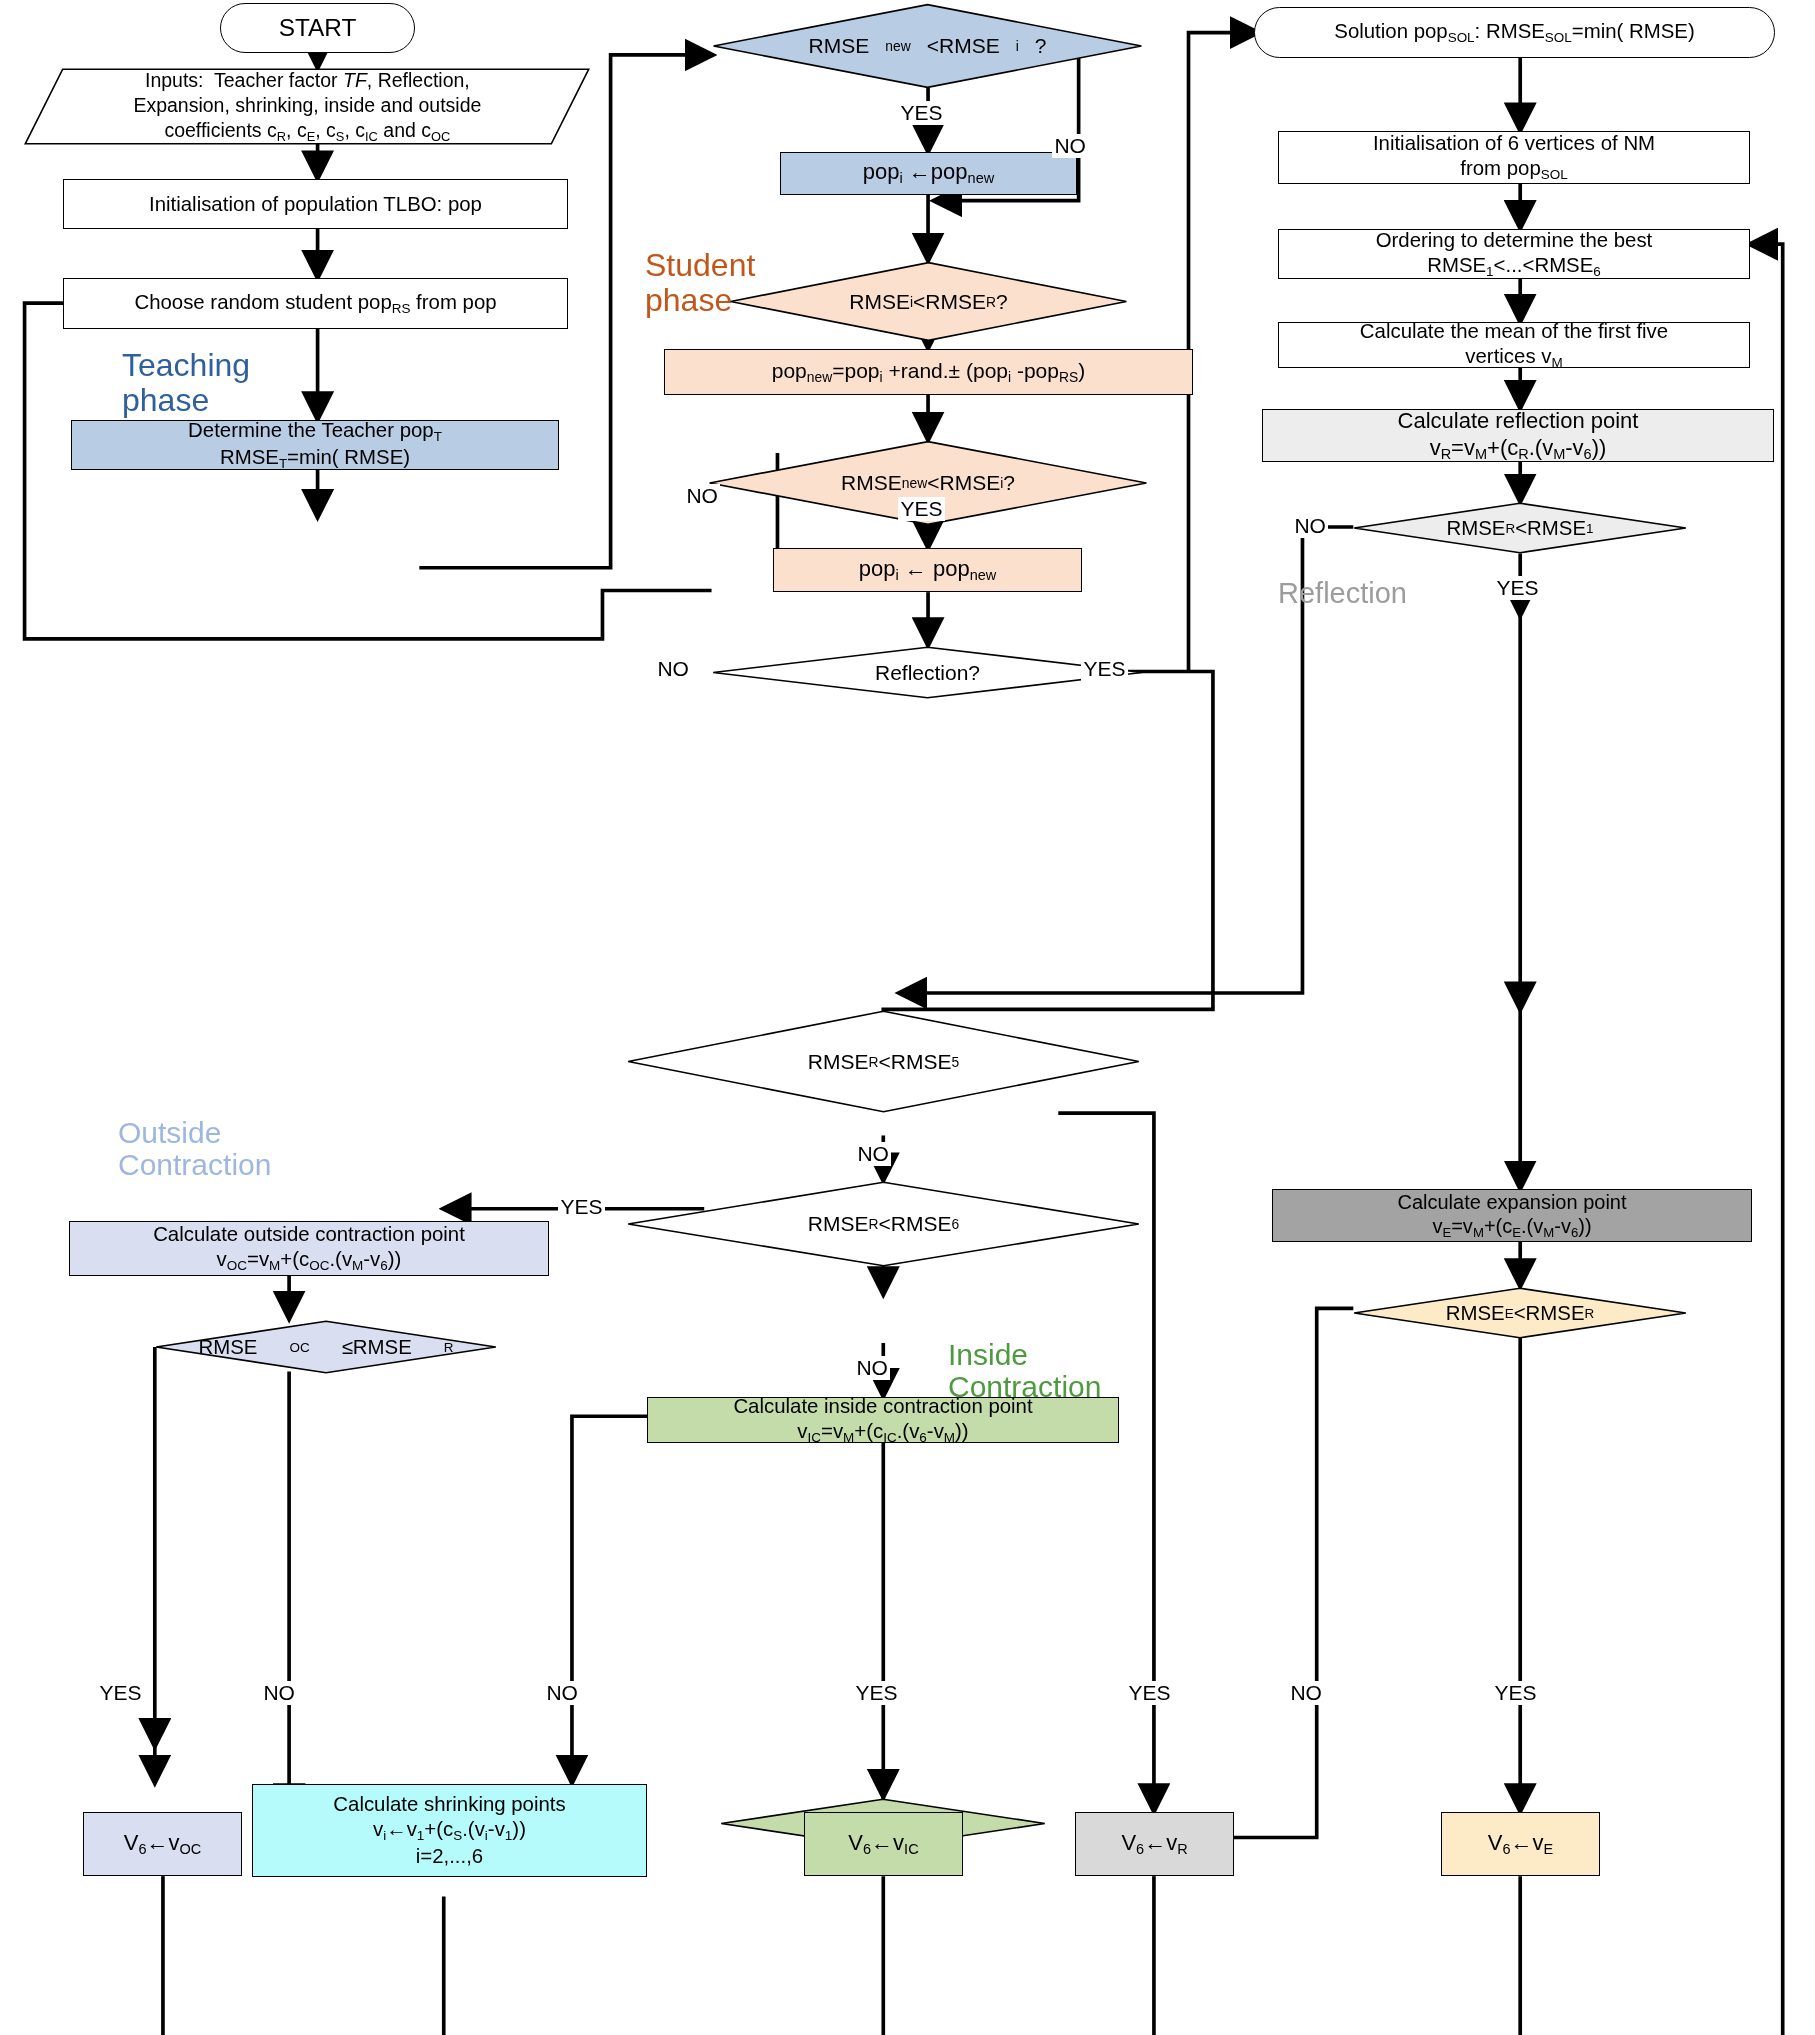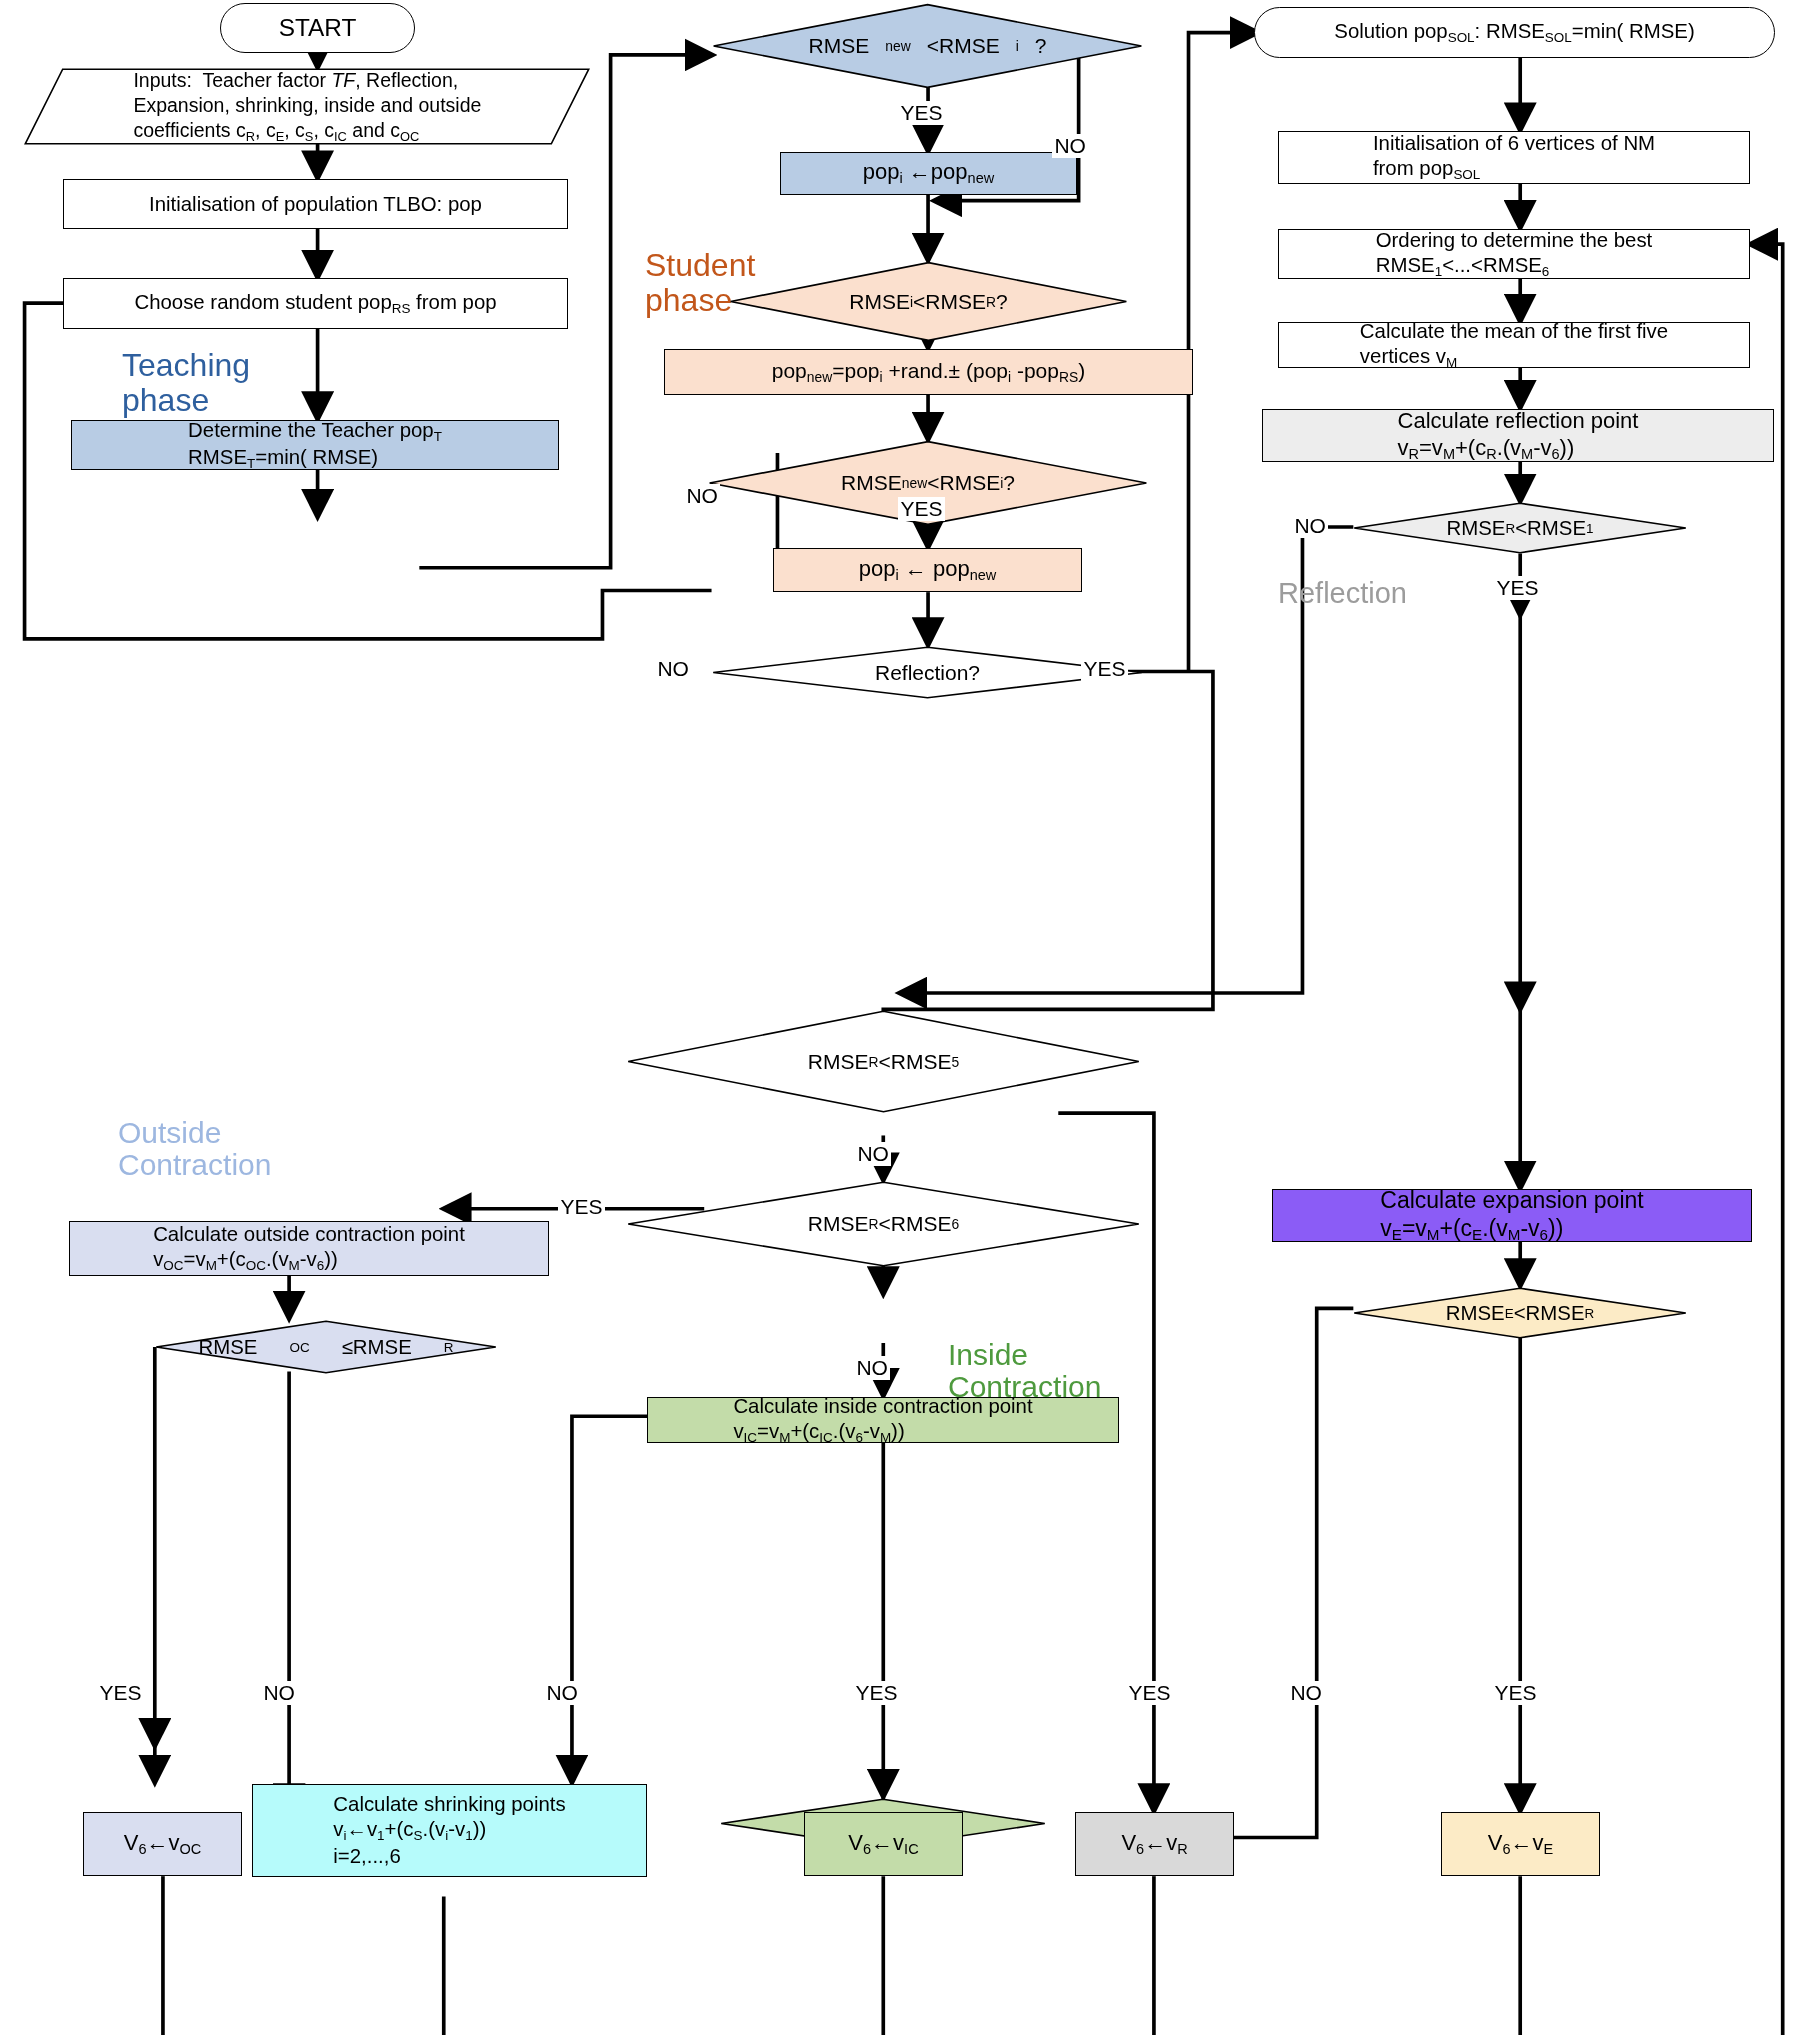--- a/index.html
+++ b/index.html
@@ -1,18 +1,18 @@
 <!DOCTYPE html>
 <html style="font-size:6.5px"><head>
 <meta charset="utf-8">
 <style>
   html,body{margin:0;padding:0;background:#ffffff;}
   body{font-family:"Liberation Sans", sans-serif;}
   #canvas{position:relative;width:1815px;height:2299px;background:#fff;overflow:hidden;}
-  .node{position:absolute;box-sizing:border-box;display:flex;align-items:center;justify-content:center;text-align:left;color:#000;line-height:1.22;}
+  .node{position:absolute;box-sizing:border-box;display:flex;align-items:center;justify-content:center;text-align:center;color:#000;line-height:1.22;}
   .rect{border:1.2px solid #000;}
   .term{border:1.2px solid #000;border-radius:37px;}
   .node .txt{padding:1.6px 4.1px;}
   sub{font-size:0.66em;vertical-align:-0.28em;}
   .lbl{position:absolute;color:#000;background:#fff;padding:0 2.4px;white-space:nowrap;}
   .phase{position:absolute;white-space:nowrap;font-weight:400;line-height:1.08;}
   svg.wires{position:absolute;left:0;top:0;width:1815px;height:2299px;pointer-events:none;}
   .dia{position:absolute;}
   .dia .dtxt{position:absolute;left:0;top:0;width:100%;height:100%;display:flex;align-items:center;justify-content:center;text-align:center;}
 </style>
@@ -229,21 +229,21 @@
     <span class="txt">Calculate inside contraction point<br>v<sub>IC</sub>=v<sub>M</sub>+(c<sub>IC</sub>.(v<sub>6</sub>-v<sub>M</sub>))</span>
   </div>
 
   <div class="dia" style="left:720px;top:1798px;width:326px;height:51px;">
     <svg viewBox="0 0 800 126" preserveAspectRatio="none" style="position:absolute;left:0;top:0;width:100%;height:100%;">
       <polygon points="400,3 797,63 400,123 3,63" fill="#C3DCA9" stroke="#000" stroke-width="4"></polygon>
     </svg>
     <div class="dtxt" style="font-size:20.4px;">RMSE<sub>IC</sub>&lt;RMSE<sub>6</sub></div>
   </div>
 
-  <div class="node rect" style="left:1272px;top:1189px;width:480px;height:53px;background:#8b5cf6;font-size:23px;">
+  <div class="node rect" style="left:1272px;top:1189px;width:480px;height:53px;background:#a3a3a3;font-size:20px;">
     <span class="txt">Calculate expansion point<br>v<sub>E</sub>=v<sub>M</sub>+(c<sub>E</sub>.(v<sub>M</sub>-v<sub>6</sub>))</span>
   </div>
 
   <div class="dia" style="left:1353px;top:1287px;width:334px;height:52px;">
     <svg viewBox="0 0 820 128" preserveAspectRatio="none" style="position:absolute;left:0;top:0;width:100%;height:100%;">
       <polygon points="410,3 817,64 410,125 3,64" fill="#FCEBC6" stroke="#000" stroke-width="4"></polygon>
     </svg>
     <div class="dtxt" style="font-size:20.4px;">RMSE<sub>E</sub>&lt;RMSE<sub>R</sub></div>
   </div>
 

